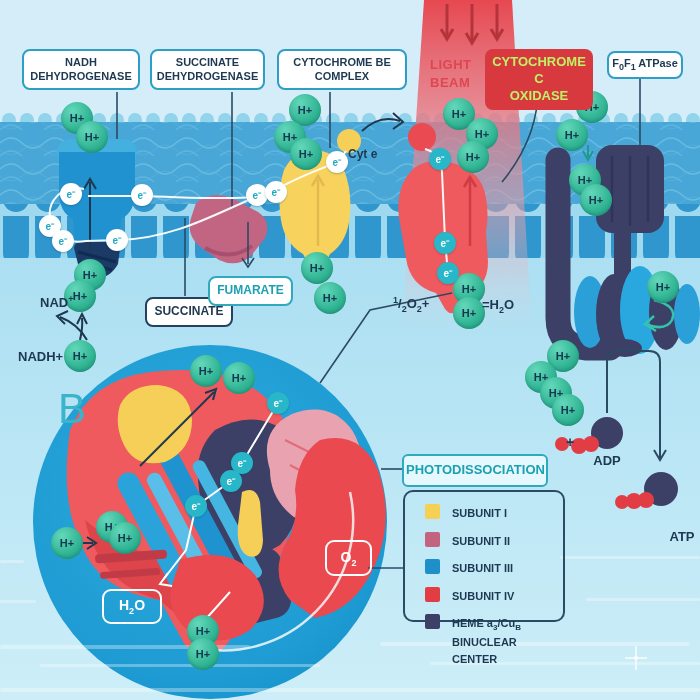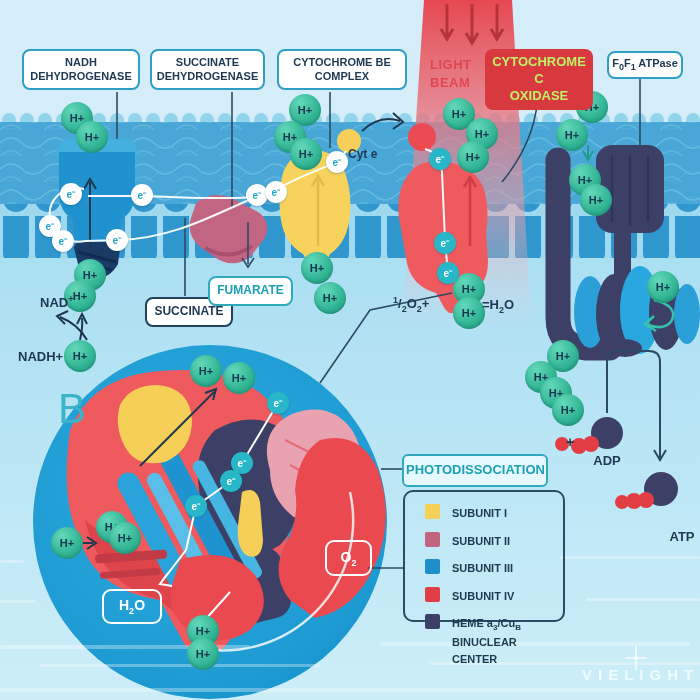--- a/index.html
+++ b/index.html
@@ -369,16 +369,15 @@
     </div>
   </div>
 
   <div class="abs white-box" style="left:325px;top:540px;width:43px;height:32px;line-height:30px;">
     <span>O</span><sub class="small-sub">2</sub>
   </div>
   <div class="abs white-box" style="left:102px;top:589px;width:56px;height:31px;line-height:29px;">
     <span>H</span><sub class="small-sub">2</sub><span>O</span>
   </div>
 
-  <div class="abs brand" style="left:582px;top:666px;">VIELIGHT</div>
 </div>
 
 </div>
 
 </body></html>

